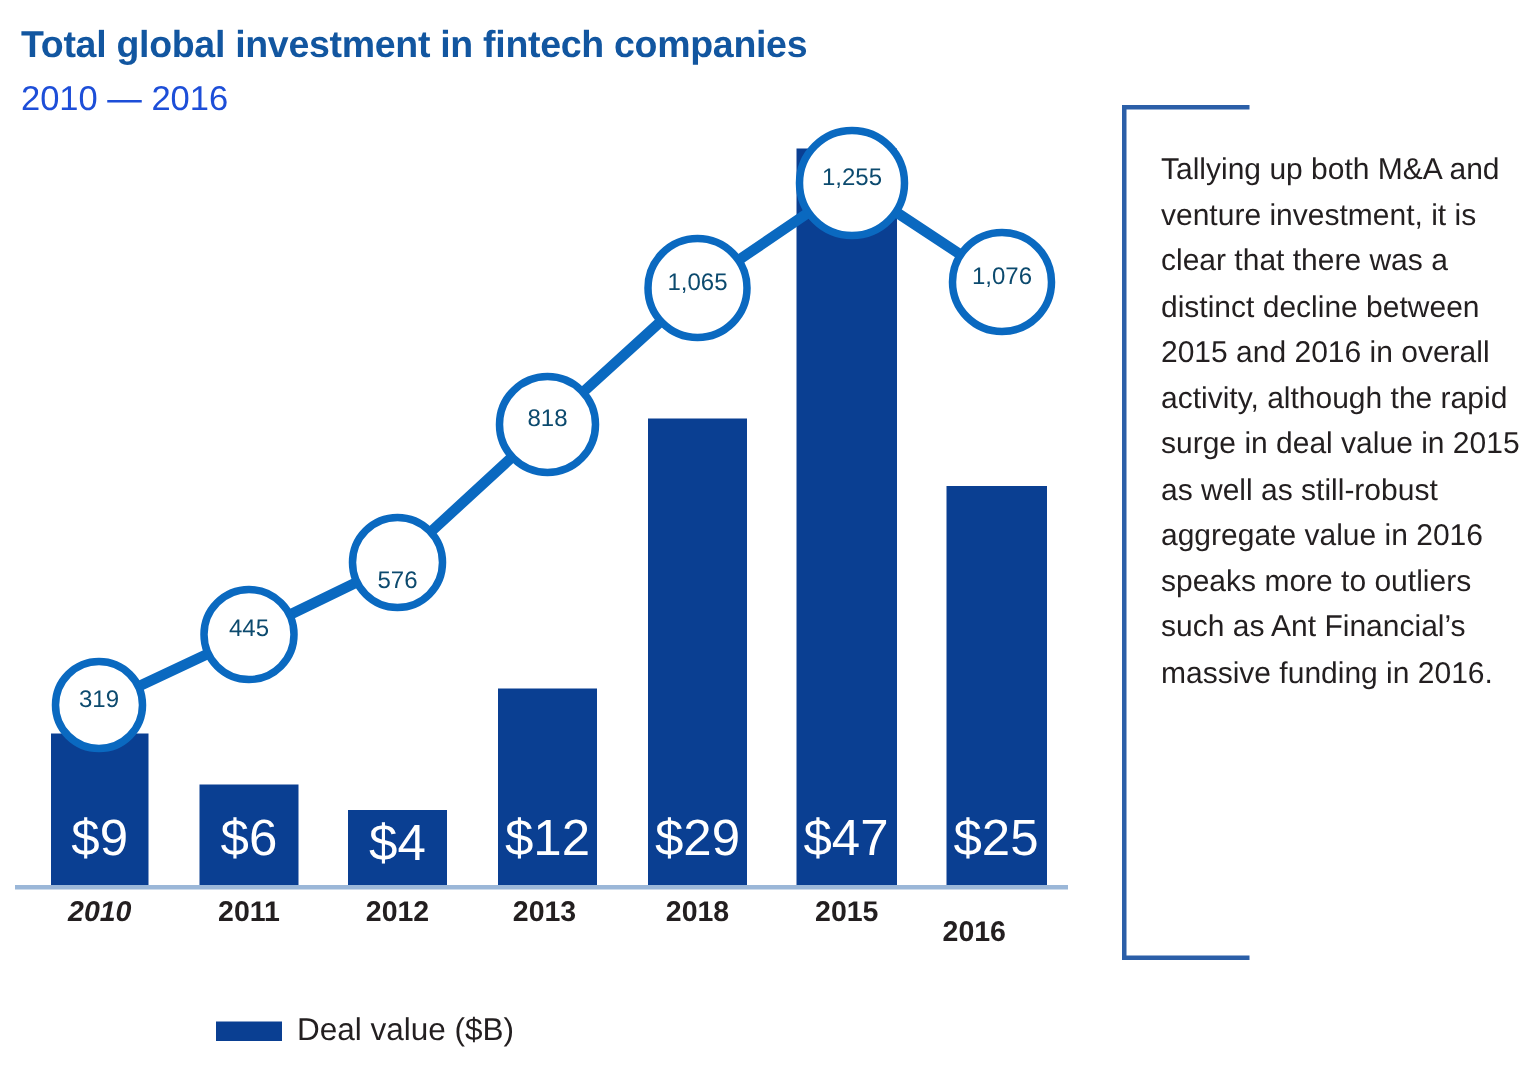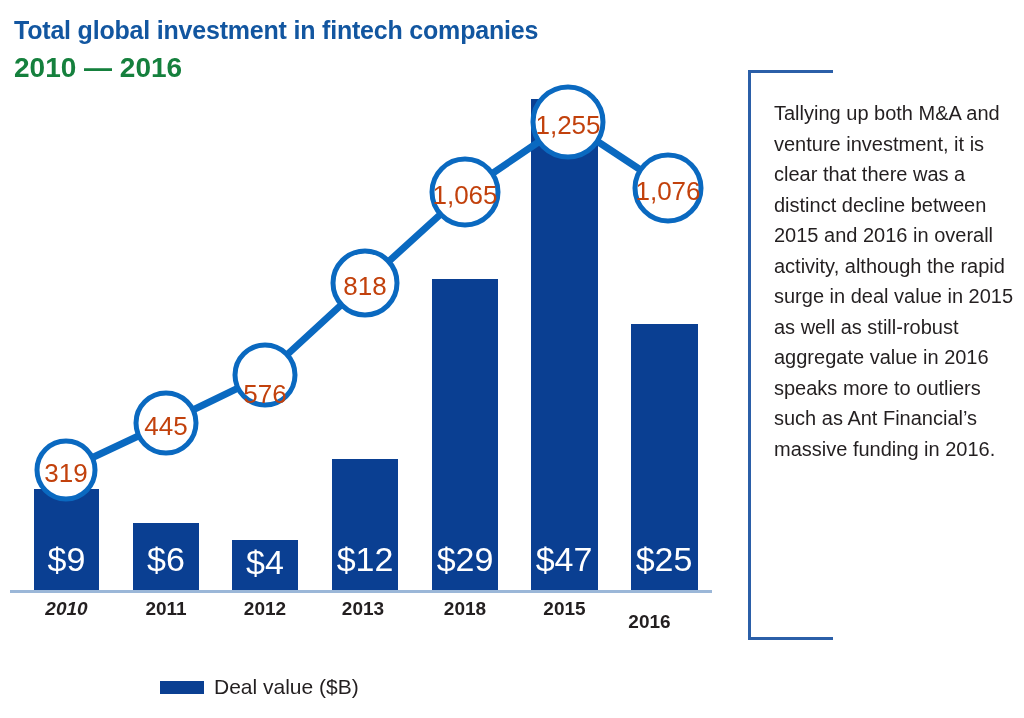--- a/index.html
+++ b/index.html
@@ -24,23 +24,23 @@
     font-size: 25px;
     font-weight: bold;
     color: #1256a0;
     letter-spacing: -0.2px;
     white-space: nowrap;
   }
   #chart-subtitle {
     position: absolute;
     left: 14px;
     top: 52px;
-    font-size: 28px;
-    font-weight: bold;
-    color: #15803d;
+    font-size: 23px;
+    font-weight: normal;
+    color: #1d4ed8;
     white-space: nowrap;
   }
 
   
   #plot-area {
     position: absolute;
     left: 0;
     top: 0;
     width: 740px;
     height: 640px;
@@ -56,22 +56,22 @@
     color: #ffffff;
     font-size: 34px;
     font-weight: normal;
     text-align: center;
     white-space: nowrap;
     pointer-events: none;
   }
 
   .marker-label {
     position: absolute;
-    color: #c2410c;
-    font-size: 26px;
+    color: #0c4a6e;
+    font-size: 16px;
     font-weight: normal;
     text-align: center;
     white-space: nowrap;
     pointer-events: none;
   }
 
   .x-tick-label {
     position: absolute;
     top: 598px;
     font-size: 19px;
@@ -111,21 +111,21 @@
     top: 672px;
     width: 740px;
     height: 40px;
   }
   .legend-entry {
     position: absolute;
     display: flex;
     align-items: center;
     height: 30px;
   }
-  #legend-entry-deal-value { left: 160px; top: 0; text-align: center; }
+  #legend-entry-deal-value { left: 144px; top: 0; text-align: center; }
   #legend-entry-deal-count { left: 440px; top: 0; }
 
   .legend-swatch-bar {
     width: 44px;
     height: 13px;
     background: #0a3f92;
     margin-right: 10px;
   }
   .legend-swatch-line {
     width: 46px;

